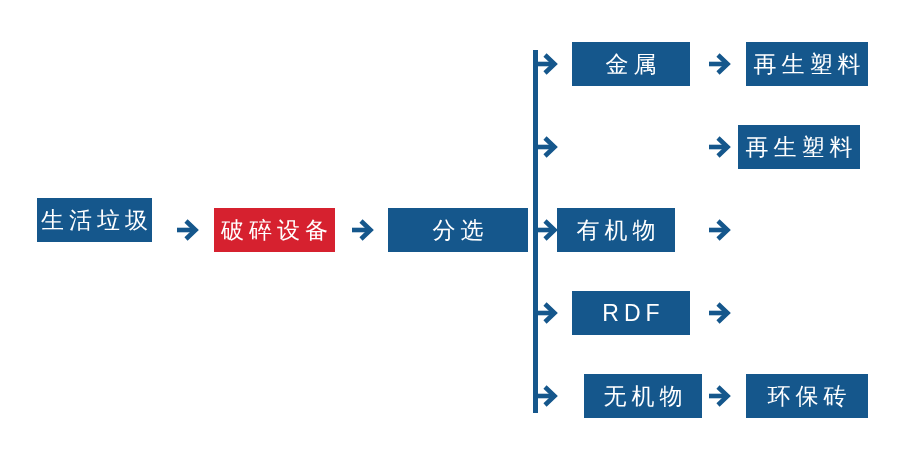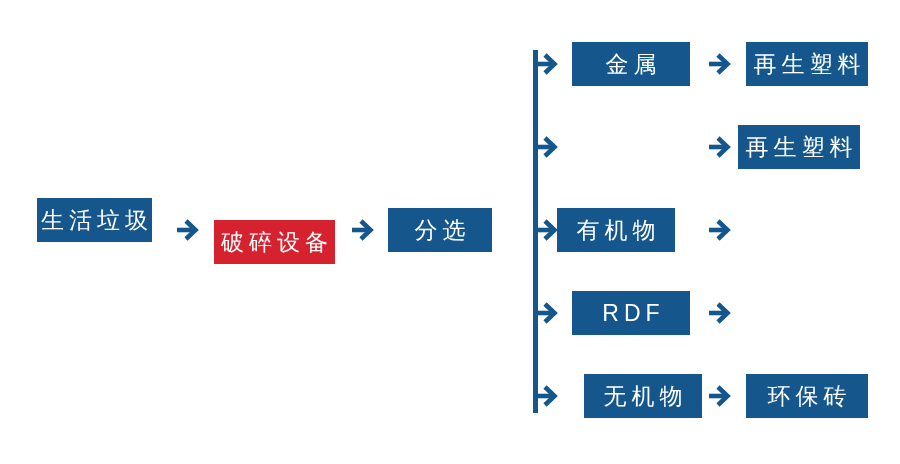--- a/index.html
+++ b/index.html
@@ -20,21 +20,21 @@
     height:44px;
     display:flex;align-items:center;justify-content:center;
     background:var(--blue);
     color:var(--text);
     font-size:23px;
     letter-spacing:5px;
     text-indent:5px;
     white-space:nowrap;
     box-sizing:border-box;
   }
-  .node.red{background:var(--red);margin-top:12px;}
+  .node.red{background:var(--red);}
   .arrow{
     position:absolute;
     width:28px;height:26px;
   }
   .arrow path{
     stroke:var(--blue);
     stroke-width:4.6;
     fill:none;
     stroke-linejoin:miter;
     stroke-linecap:butt;
@@ -61,21 +61,21 @@
 
   <div class="node red" style="left:214px;top:208px;width:121px">
     <span>破碎设备</span>
   </div>
 
   <svg class="arrow" style="left:352px;top:217px" viewBox="0 0 28 26">
     <path d="M0 13 H16"></path>
       <path d="M9 4 L18.5 13 L9 22"></path>
   </svg>
 
-  <div class="node" style="left:388px;top:208px;width:104px">
+  <div class="node" style="left:388px;top:208px;width:140px">
     <span>分选</span>
   </div>
 
   <div class="vline" style="left:533px;top:50px;height:363px"></div>
 
   <svg class="arrow" style="left:536px;top:51px" viewBox="0 0 28 26">
     <path d="M0 13 H16"></path>
       <path d="M9 4 L18.5 13 L9 22"></path>
   </svg>
   <div class="node" style="left:572px;top:42px;width:118px">

